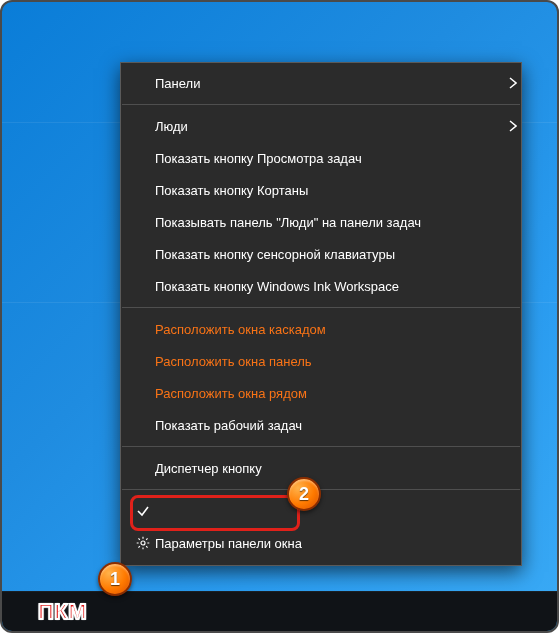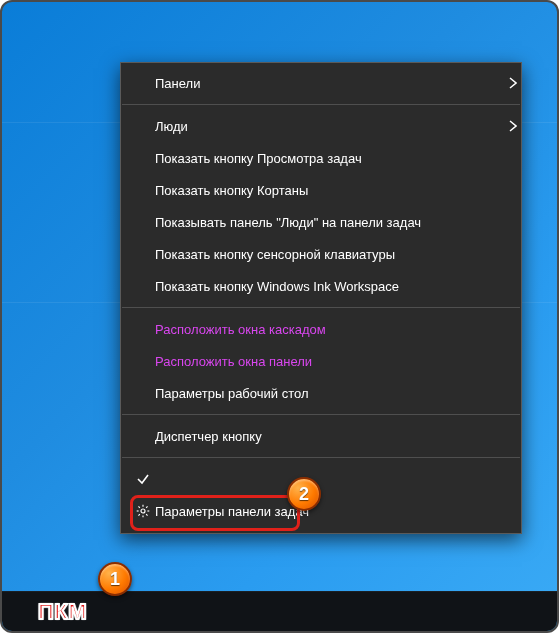--- a/index.html
+++ b/index.html
@@ -40,21 +40,21 @@
     display: flex;
     align-items: center;
     height: 32px;
     padding: 0 0 0 10px;
     color: #ffffff;
     font-size: 13px;
     white-space: nowrap;
     cursor: default;
     position: relative;
   }
-  .menu-item.disabled { color: #d946ef; }
+  .menu-item.disabled { color: #f97316; }
   .menu-item .icon-slot {
     width: 24px;
     display: flex;
     align-items: center;
     justify-content: center;
     color: #fff;
   }
   .menu-item.disabled .icon-slot { color: #7a7a7a; }
   .menu-item .label { flex: 1; }
   .menu-item .chevron {
@@ -165,27 +165,31 @@
 
     <div class="separator"></div>
 
     <div class="menu-item disabled">
       <span class="icon-slot"></span>
       <span class="label">Расположить окна каскадом</span>
     </div>
 
     <div class="menu-item disabled">
       <span class="icon-slot"></span>
-      <span class="label">Расположить окна панели</span>
-    </div>
-
-
-    <div class="menu-item">
-      <span class="icon-slot"></span>
-      <span class="label">Параметры рабочий стол</span>
+      <span class="label">Расположить окна панель</span>
+    </div>
+
+    <div class="menu-item disabled">
+      <span class="icon-slot"></span>
+      <span class="label">Расположить окна рядом</span>
+    </div>
+
+    <div class="menu-item">
+      <span class="icon-slot"></span>
+      <span class="label">Показать рабочий задач</span>
     </div>
 
     <div class="separator"></div>
 
     <div class="menu-item">
       <span class="icon-slot"></span>
       <span class="label">Диспетчер кнопку</span>
     </div>
 
     <div class="separator"></div>
@@ -207,21 +211,21 @@
             <line x1="8" y1="13" x2="8" y2="15.2"></line>
             <line x1="0.8" y1="8" x2="3" y2="8"></line>
             <line x1="13" y1="8" x2="15.2" y2="8"></line>
             <line x1="2.8" y1="2.8" x2="4.4" y2="4.4"></line>
             <line x1="11.6" y1="11.6" x2="13.2" y2="13.2"></line>
             <line x1="2.8" y1="13.2" x2="4.4" y2="11.6"></line>
             <line x1="11.6" y1="4.4" x2="13.2" y2="2.8"></line>
           </g>
         </svg>
       </span>
-      <span class="label">Параметры панели задач</span>
+      <span class="label">Параметры панели окна</span>
     </div>
 
   </div>
 
   <div class="taskbar"></div>
 
   <div class="highlight-box" style="left:128px; top:493px; width:170px; height:36px;"></div>
 
   <div class="callout" style="left:285px; top:475px;">
     <span>2</span>

